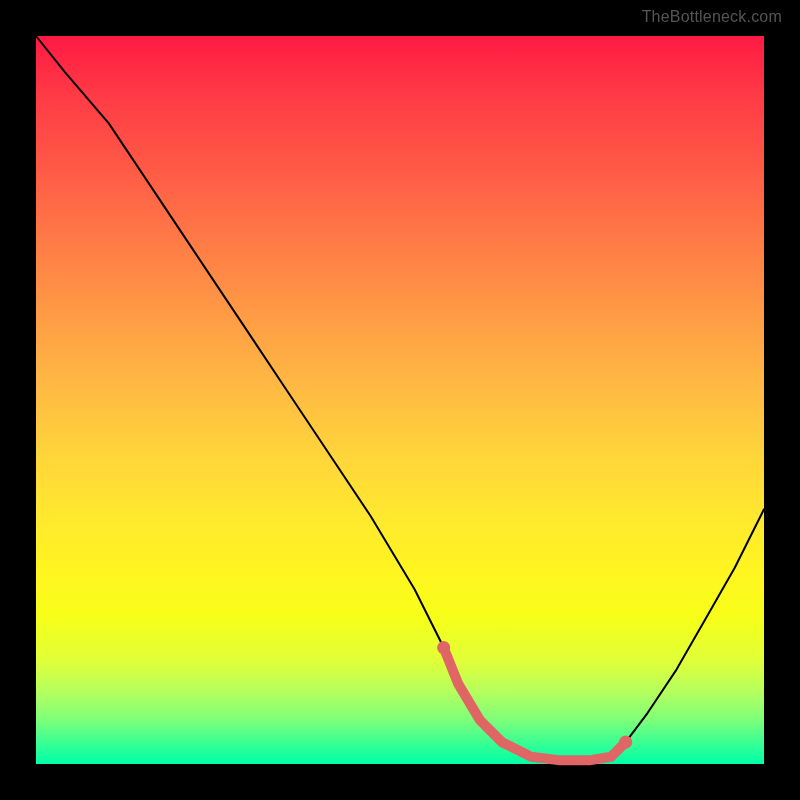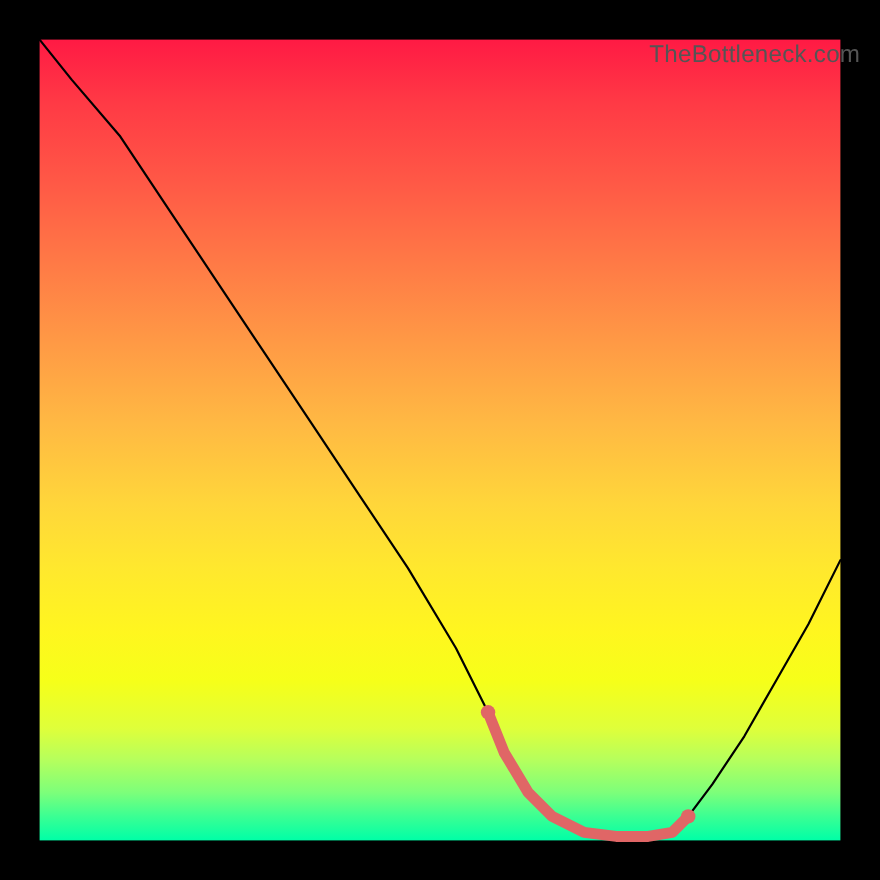--- a/index.html
+++ b/index.html
@@ -9,25 +9,24 @@
     height: 800px;
     position: relative;
     background: #000;
   }
   .watermark {
     position: absolute;
     top: 8px;
     right: 18px;
     color: #555;
     font-family: Arial, Helvetica, sans-serif;
-    font-size: 22px;
+    font-size: 16px;
     font-weight: 500;
     z-index: 10;
     letter-spacing: 0.2px;
-    margin-top: 28px;
   }
   .plot-area {
     position: absolute;
     left: 36px;
     top: 36px;
     width: 728px;
     height: 728px;
   }
   .gradient-bg {
     position: absolute;

